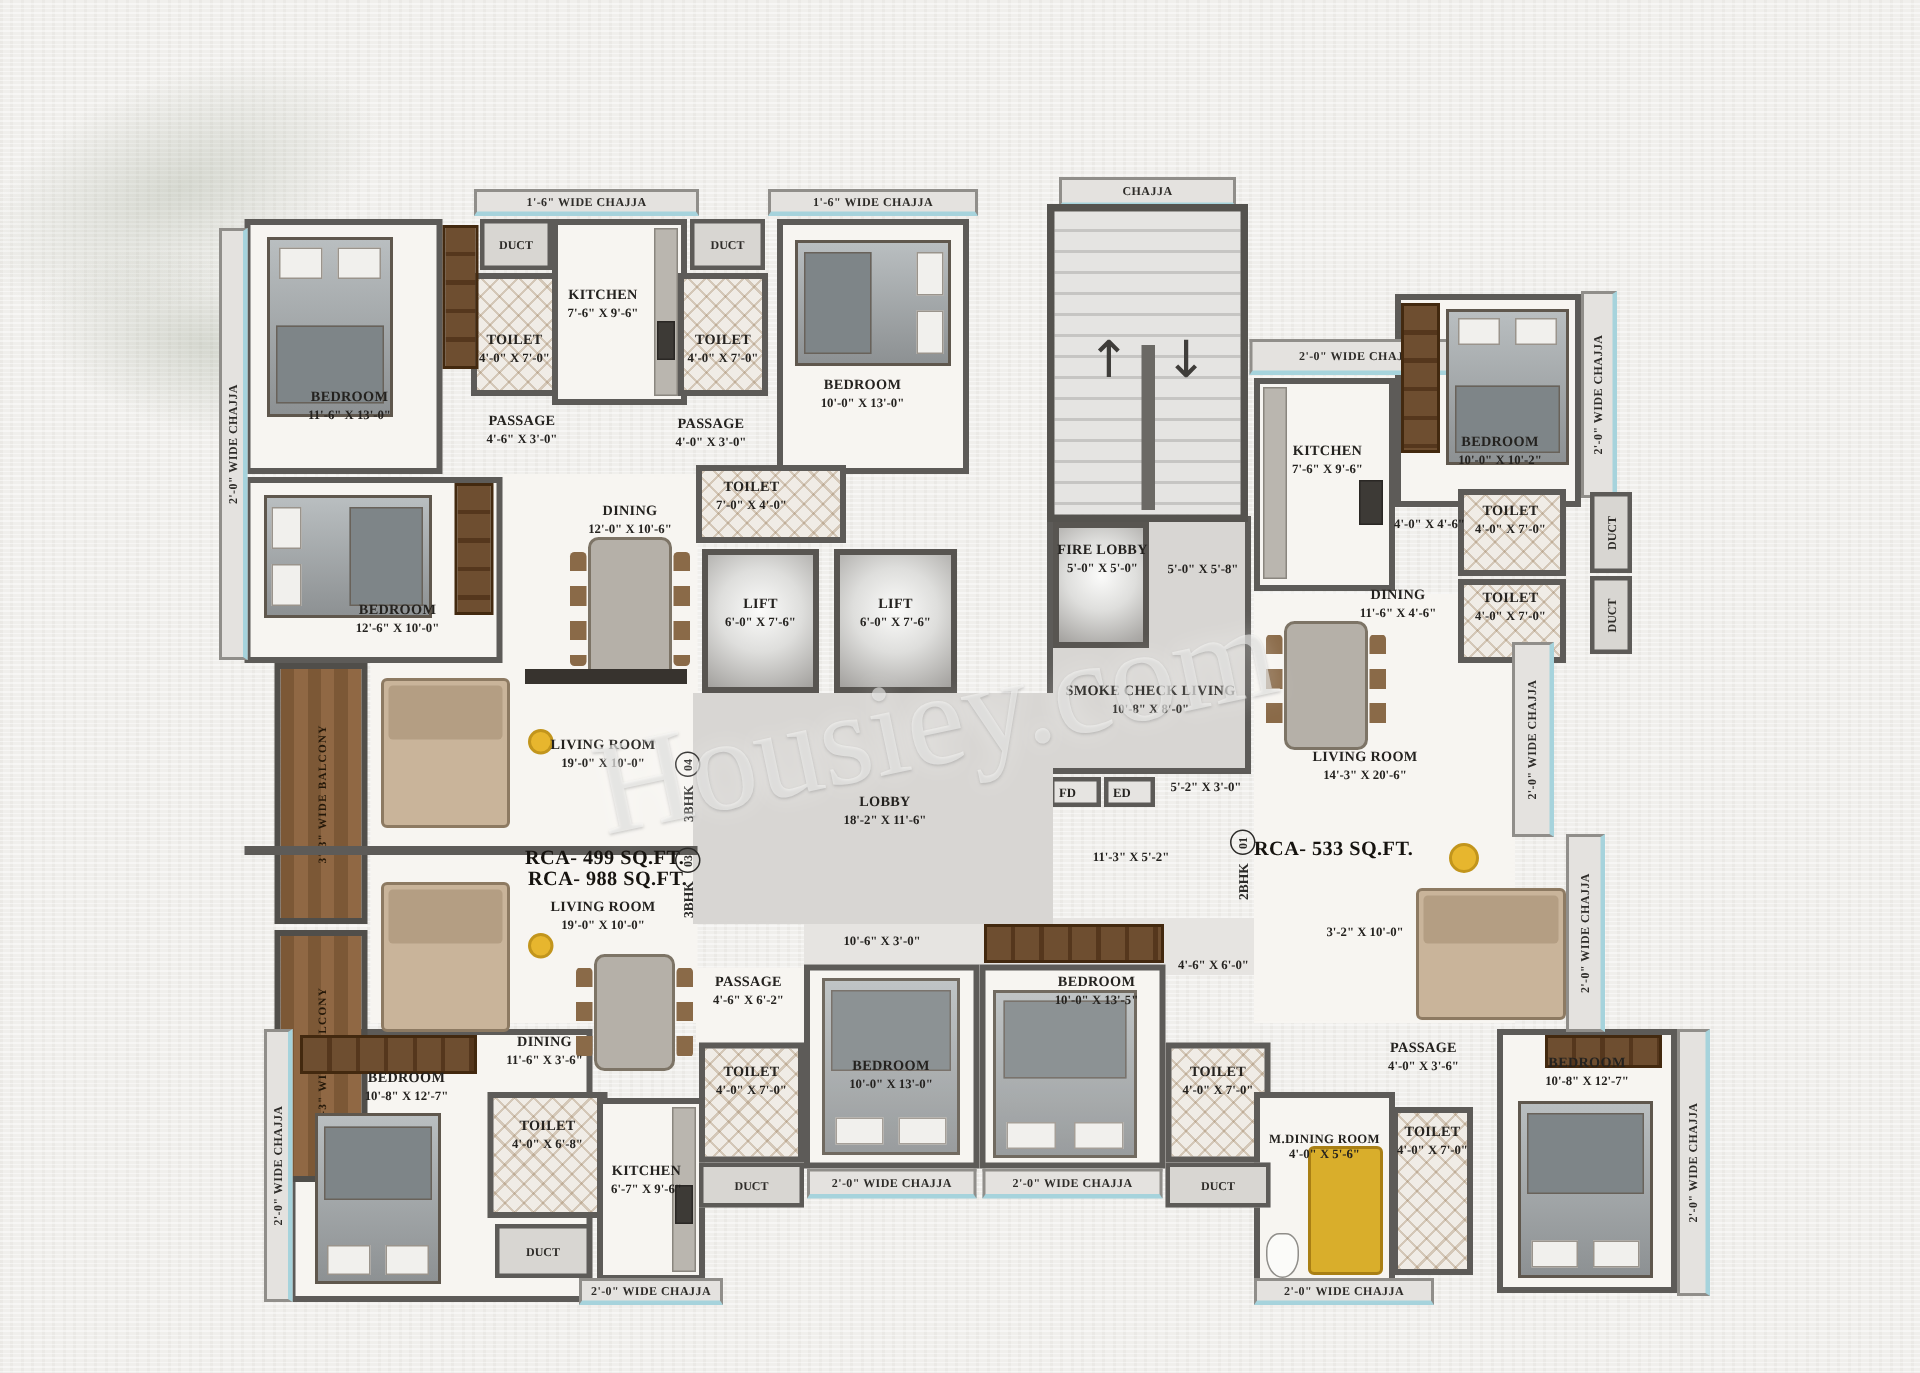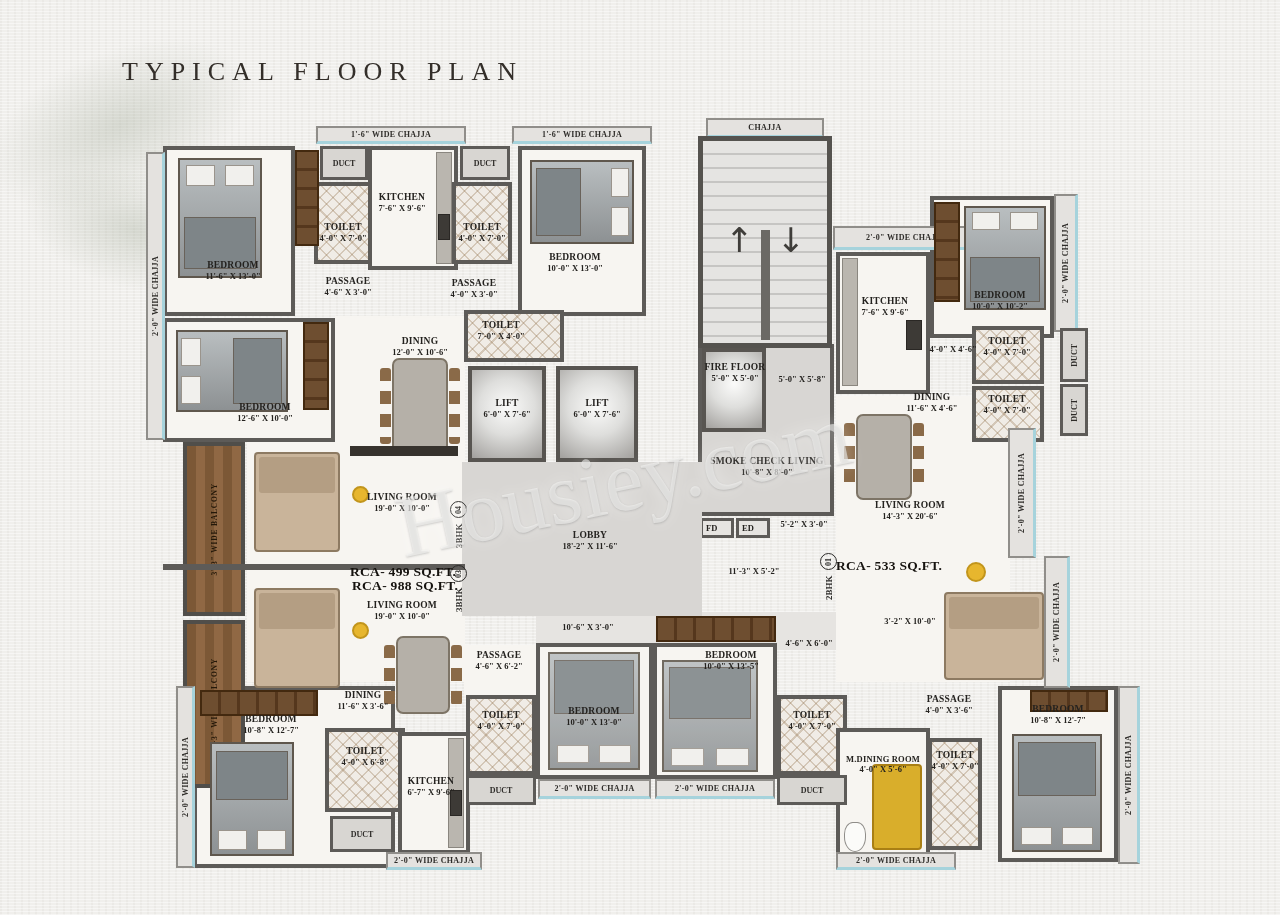--- a/index.html
+++ b/index.html
@@ -88,21 +88,20 @@
       text-shadow:0 1px 2px rgba(125,125,125,.35), 0 0 16px rgba(255,255,255,.45);}
 </style>
 </head>
 <body>
 
 <div class="plan">
 
   <div class="leaf" style="left:-20px;top:50px;width:280px;height:150px;transform:rotate(-22deg);"></div>
   <div class="leaf" style="left:20px;top:170px;width:230px;height:120px;transform:rotate(14deg);"></div>
 
-  <div class="title">TYPICAL FLOOR PLAN</div>
 
   <div class="chj v" style="left:146px;top:152px;width:19px;height:288px;">
     <span>2'-0" WIDE CHAJJA</span>
   </div>
   <div class="room" style="left:163px;top:146px;width:132px;height:170px;"></div>
   <div class="bed" style="left:178px;top:158px;width:84px;height:120px;">
     <span class="p" style="left:8%;top:4%;width:36%;height:18%;"></span>
     <span class="p" style="right:8%;top:4%;width:36%;height:18%;"></span>
     <span class="bl" style="left:5%;right:5%;bottom:6%;height:45%;"></span>
   </div>
@@ -203,21 +202,21 @@
   </div>
   <div class="stairs" style="left:698px;top:136px;width:134px;height:212px;">
     <span class="mid"></span>
     <span class="arr" style="left:22px;top:82px;">↑</span>
     <span class="arr" style="right:22px;top:82px;">↓</span>
   </div>
 
   <div class="room gray" style="left:698px;top:344px;width:136px;height:172px;"></div>
   <div class="lift" style="left:702px;top:348px;width:64px;height:84px;"></div>
   <div class="lbl" style="left:700px;top:362px;width:70px;">
-    <span class="nm">FIRE FLOOR</span>
+    <span class="nm">FIRE LOBBY</span>
     <span class="dm">5'-0" X 5'-0"</span>
   </div>
   <div class="dimlbl" style="left:772px;top:374px;width:60px;">5'-0" X 5'-8"</div>
   <div class="lbl" style="left:706px;top:456px;width:122px;">
     <span class="nm">SMOKE CHECK LIVING</span>
     <span class="dm">10'-8" X 8'-0"</span>
   </div>
   <div class="room ltgray" style="left:700px;top:518px;width:34px;height:20px;border-width:3px;"></div>
   <div class="dimlbl" style="left:706px;top:523px;">FD</div>
   <div class="room ltgray" style="left:736px;top:518px;width:34px;height:20px;border-width:3px;"></div>

